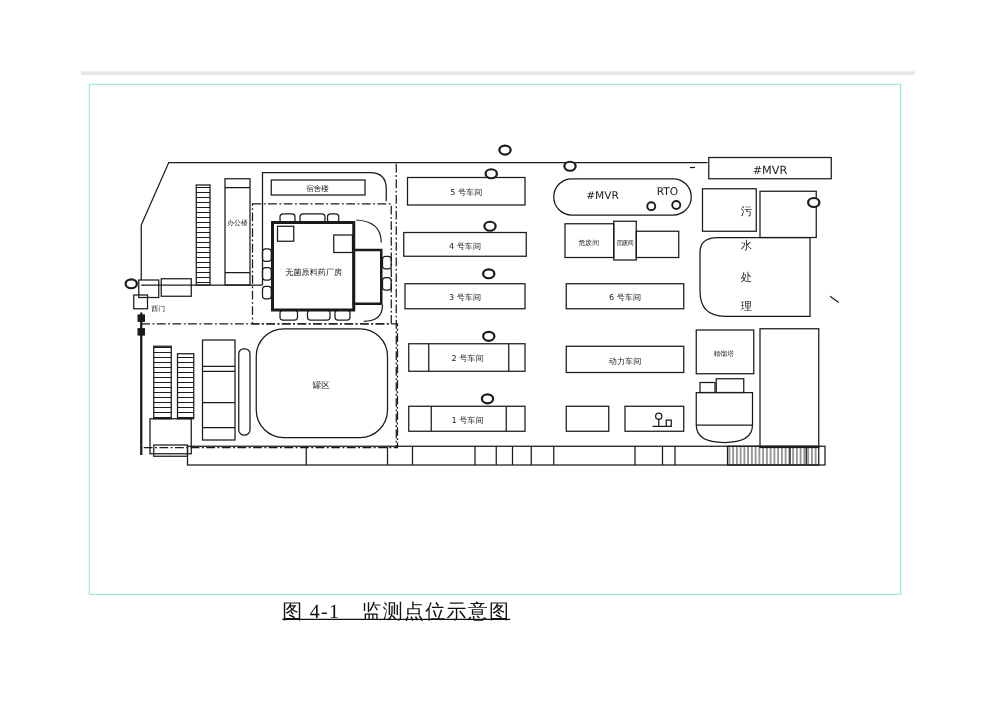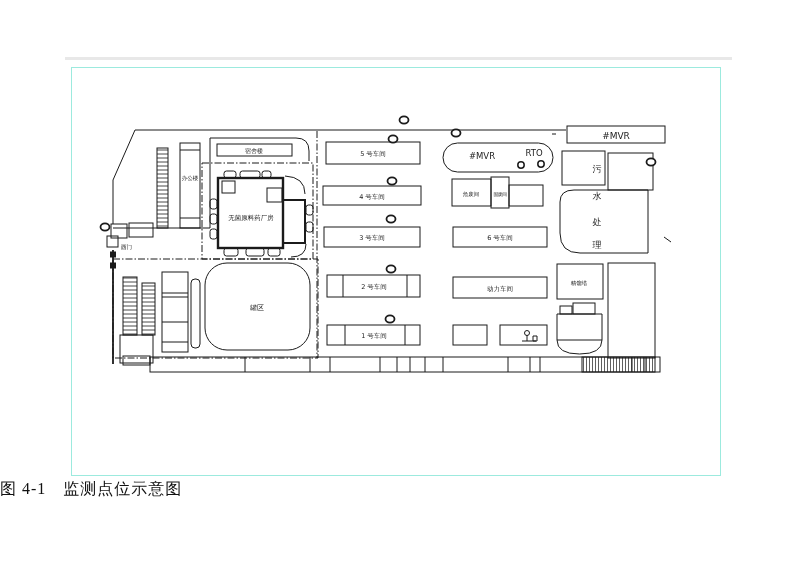--- a/index.html
+++ b/index.html
@@ -1,21 +1,21 @@
 <!DOCTYPE html>
 <html><head>
 <meta charset="utf-8">
 <style>
   html,body{margin:0;padding:0;background:#ffffff;}
   body{width:800px;height:565px;position:relative;font-family:"Liberation Sans",sans-serif;overflow:hidden;}
   .header-rule{position:absolute;left:65px;top:57px;width:667px;height:3px;background:#e8e8e8;}
   .figure-frame{position:absolute;left:71px;top:67px;width:648px;height:407px;border:1.5px solid #9ceade;background:#ffffff;}
   .plan-svg{position:absolute;left:0;top:0;width:800px;height:565px;}
-  .figure-caption{position:absolute;left:0;top:479px;width:634px;text-align:left;
-    font-family:"Liberation Serif","DejaVu Serif",serif;font-size:16px;color:#111;letter-spacing:1px;}
+  .figure-caption{position:absolute;left:0;top:479px;width:634px;text-align:center;
+    font-family:"Liberation Serif","DejaVu Serif",serif;font-size:16px;color:#111;letter-spacing:1px;text-decoration:underline;}
   svg text{font-family:"DejaVu Sans","Liberation Sans",sans-serif;fill:#1b1b1b;stroke:none;}
 </style>
 </head>
 <body>
 
 <div class="header-rule"></div>
 <div class="figure-frame"></div>
 
 <svg class="plan-svg" viewBox="0 0 800 565" xmlns="http://www.w3.org/2000/svg">
   <defs>

